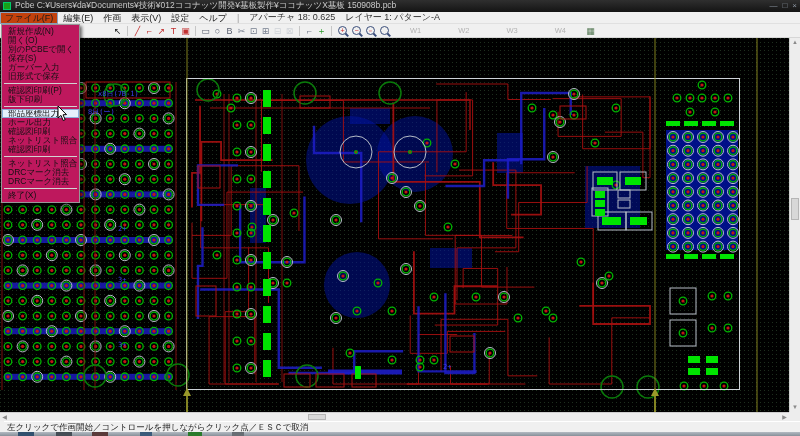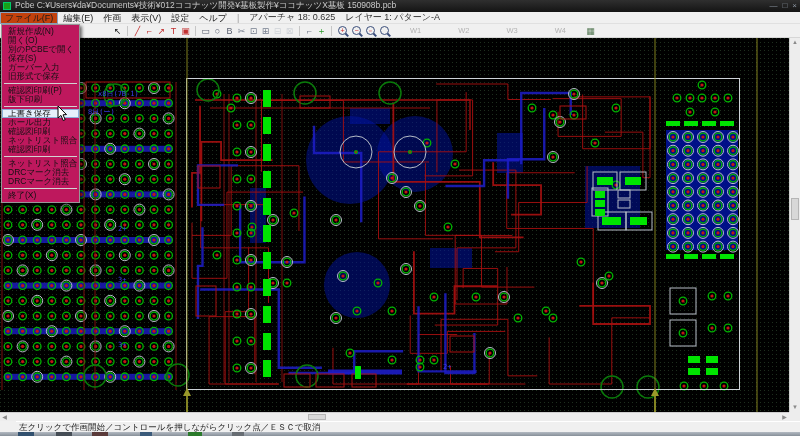--- a/index.html
+++ b/index.html
@@ -44,21 +44,21 @@
 
   .file-menu{position:absolute;top:24px;left:1px;width:79px;background:#be185d;
     border:1px solid #979797;box-shadow:2px 2px 3px rgba(0,0,0,.55);
     padding:2px 0;font-size:8.5px;color:#111;z-index:5}
   .fm-item{height:9px;line-height:9px;padding-left:6px;white-space:nowrap;cursor:default}
   .fm-item.hl{background:#e6f0fb;outline:1px solid #8ab0d8;outline-offset:-1px}
   .fm-sep{height:1px;background:#d2d2d2;margin:2px 2px}
 
   .cursor{position:absolute;left:57px;top:106px;z-index:9;pointer-events:none}
 
-  .statusbar{position:absolute;top:421px;left:16px;right:0;height:11px;background:#f0f0f0;
+  .statusbar{position:absolute;top:421px;left:4px;right:0;height:11px;background:#f0f0f0;
     border-top:1px solid #ffffff;font-size:8.5px;color:#222;line-height:10px;padding:0 3px;white-space:nowrap}
   .taskbar{position:absolute;top:432px;left:0;right:0;height:4px;
     background:linear-gradient(#b3bac2,#879099)}
   .tb-blob{position:absolute;top:0;height:4px}
 </style>
 </head>
 <body>
 
 <div class="window">
 
@@ -1144,21 +1144,21 @@
       <div class="fm-item">新規作成(N)</div>
       <div class="fm-item">開く(O)</div>
       <div class="fm-item">別のPCBEで開く</div>
       <div class="fm-item">保存(S)</div>
       <div class="fm-item">ガーバー入力</div>
       <div class="fm-item">旧形式で保存</div>
       <div class="fm-sep"></div>
       <div class="fm-item">確認図印刷(P)</div>
       <div class="fm-item">版下印刷</div>
       <div class="fm-sep"></div>
-      <div class="fm-item hl">上書き保存</div>
+      <div class="fm-item hl">部品座標出力</div>
       <div class="fm-item">ホール出力</div>
       <div class="fm-item">確認図印刷</div>
       <div class="fm-item">ネットリスト照合</div>
       <div class="fm-item">確認図印刷</div>
       <div class="fm-sep"></div>
       <div class="fm-item">ネットリスト照合</div>
       <div class="fm-item">DRCマーク消去</div>
       <div class="fm-item">DRCマーク消去</div>
       <div class="fm-sep"></div>
       <div class="fm-item">終了(X)</div>

